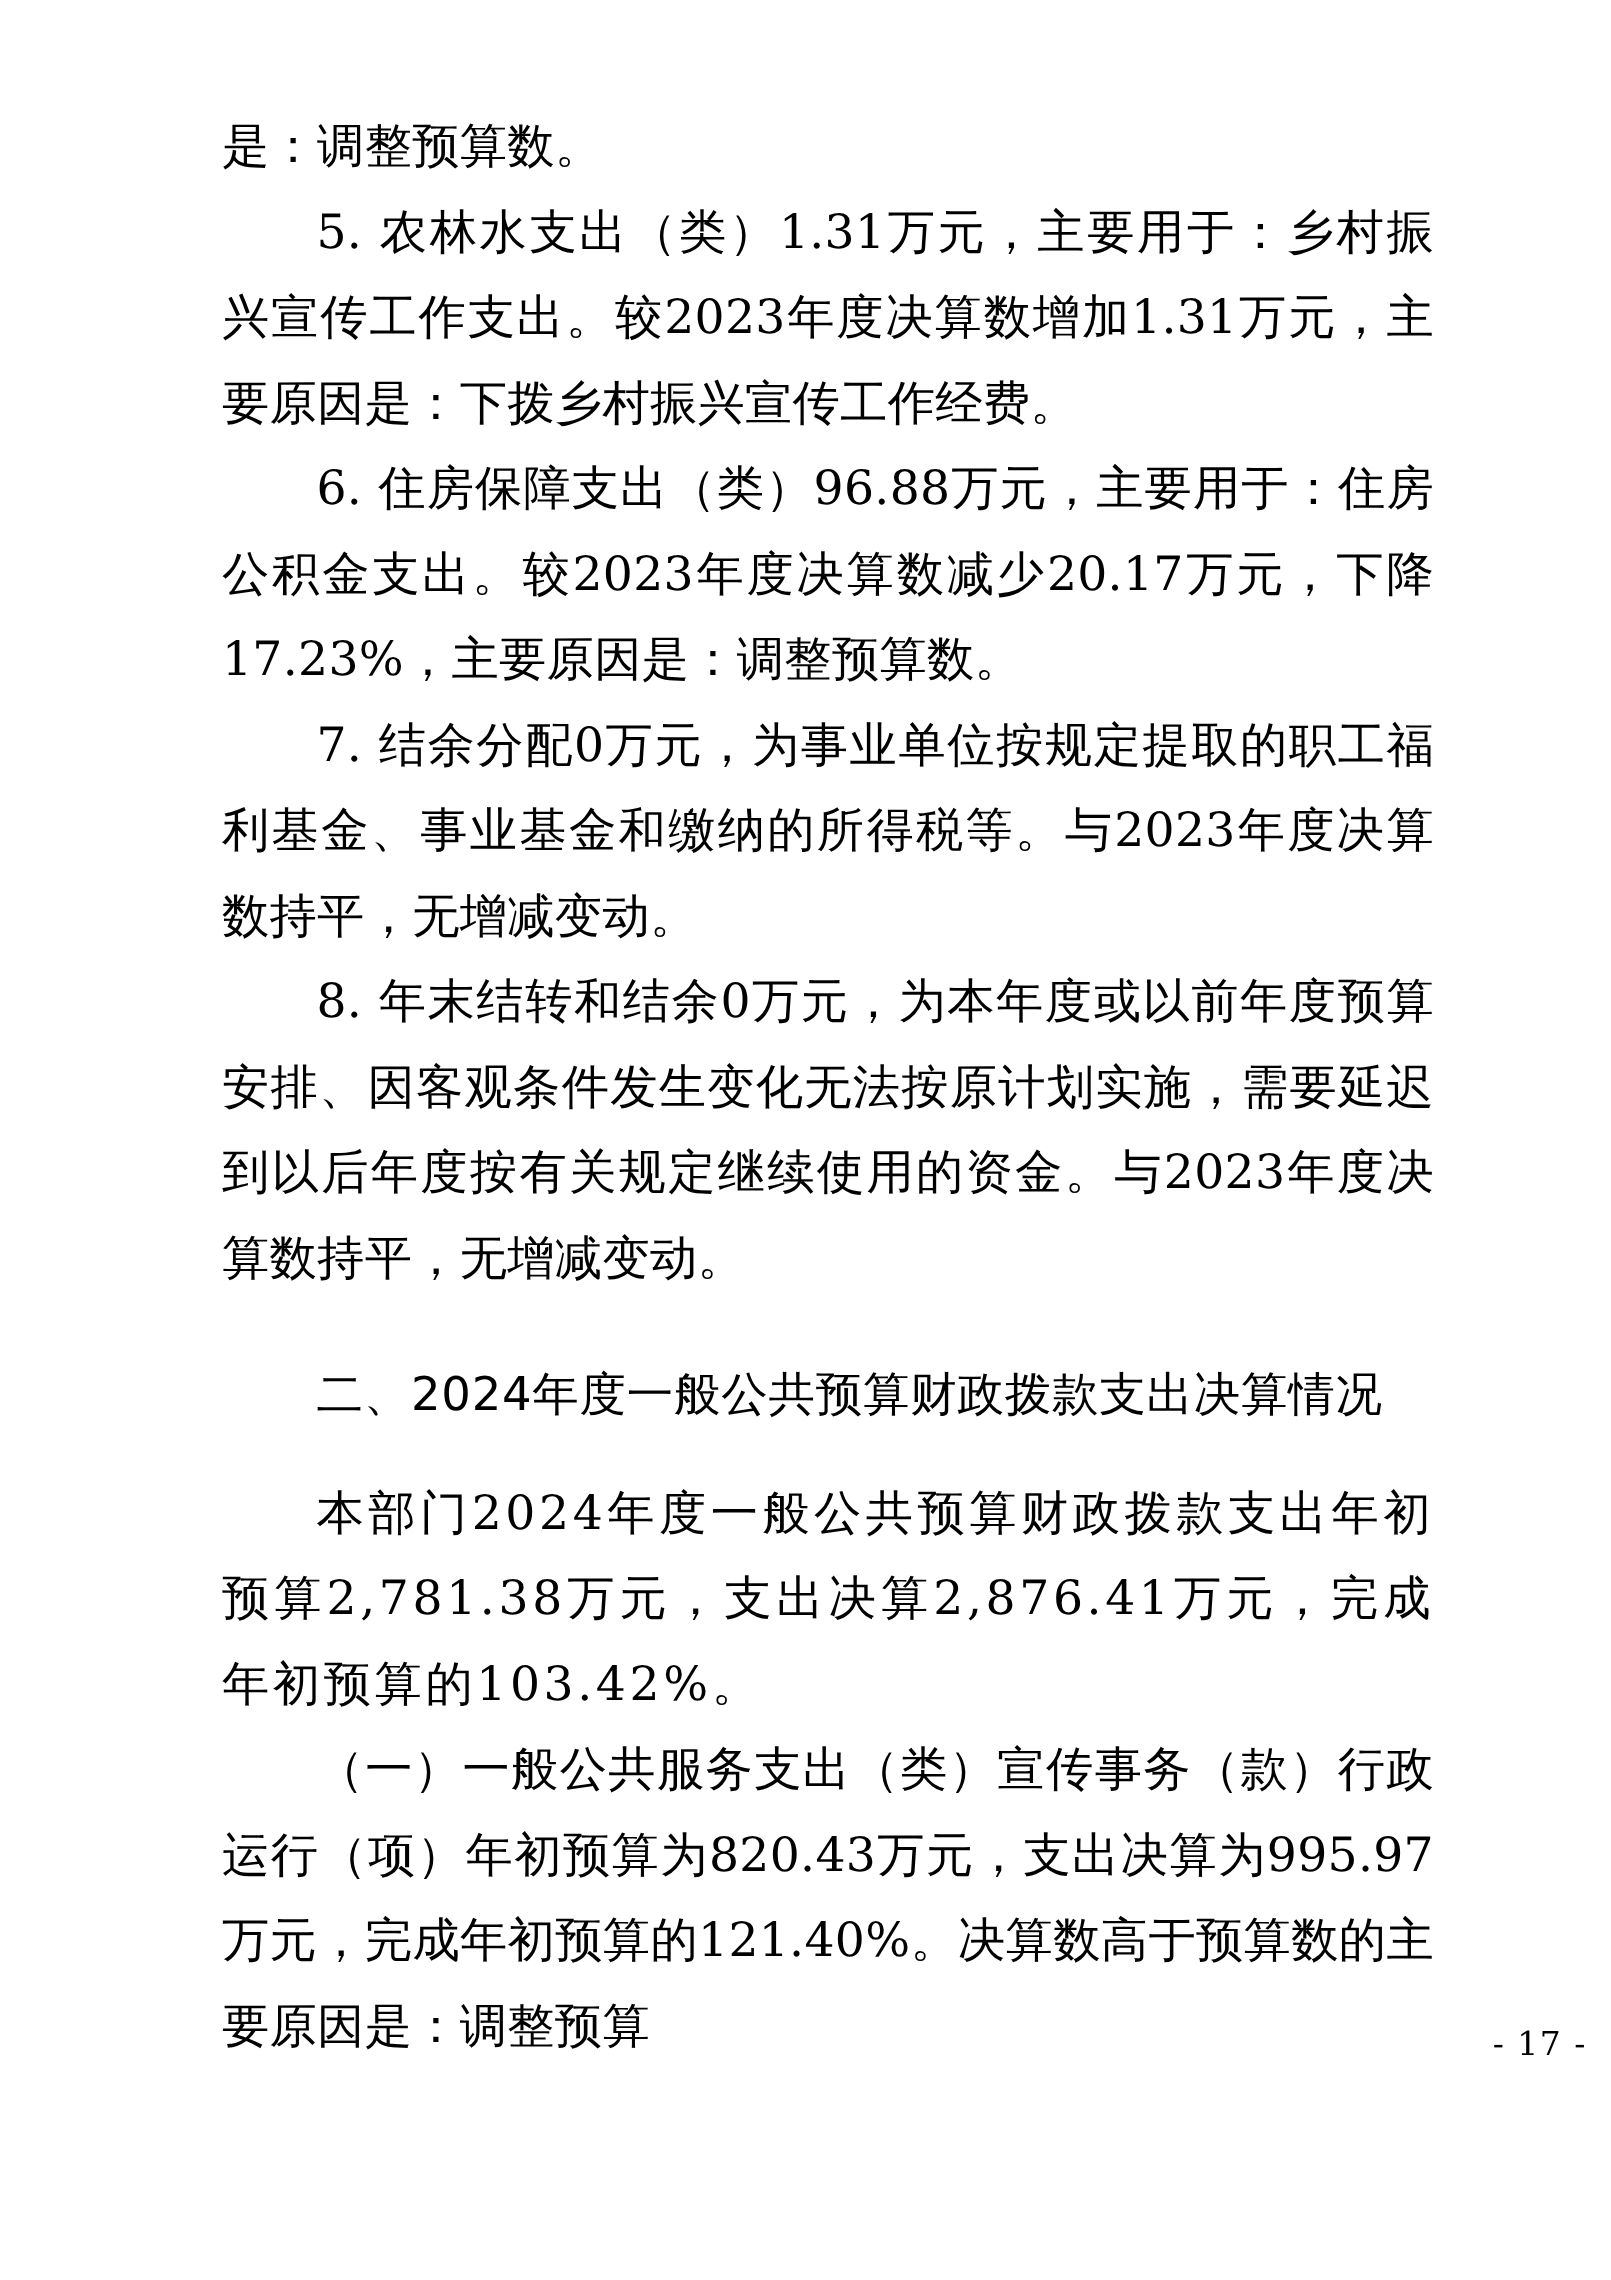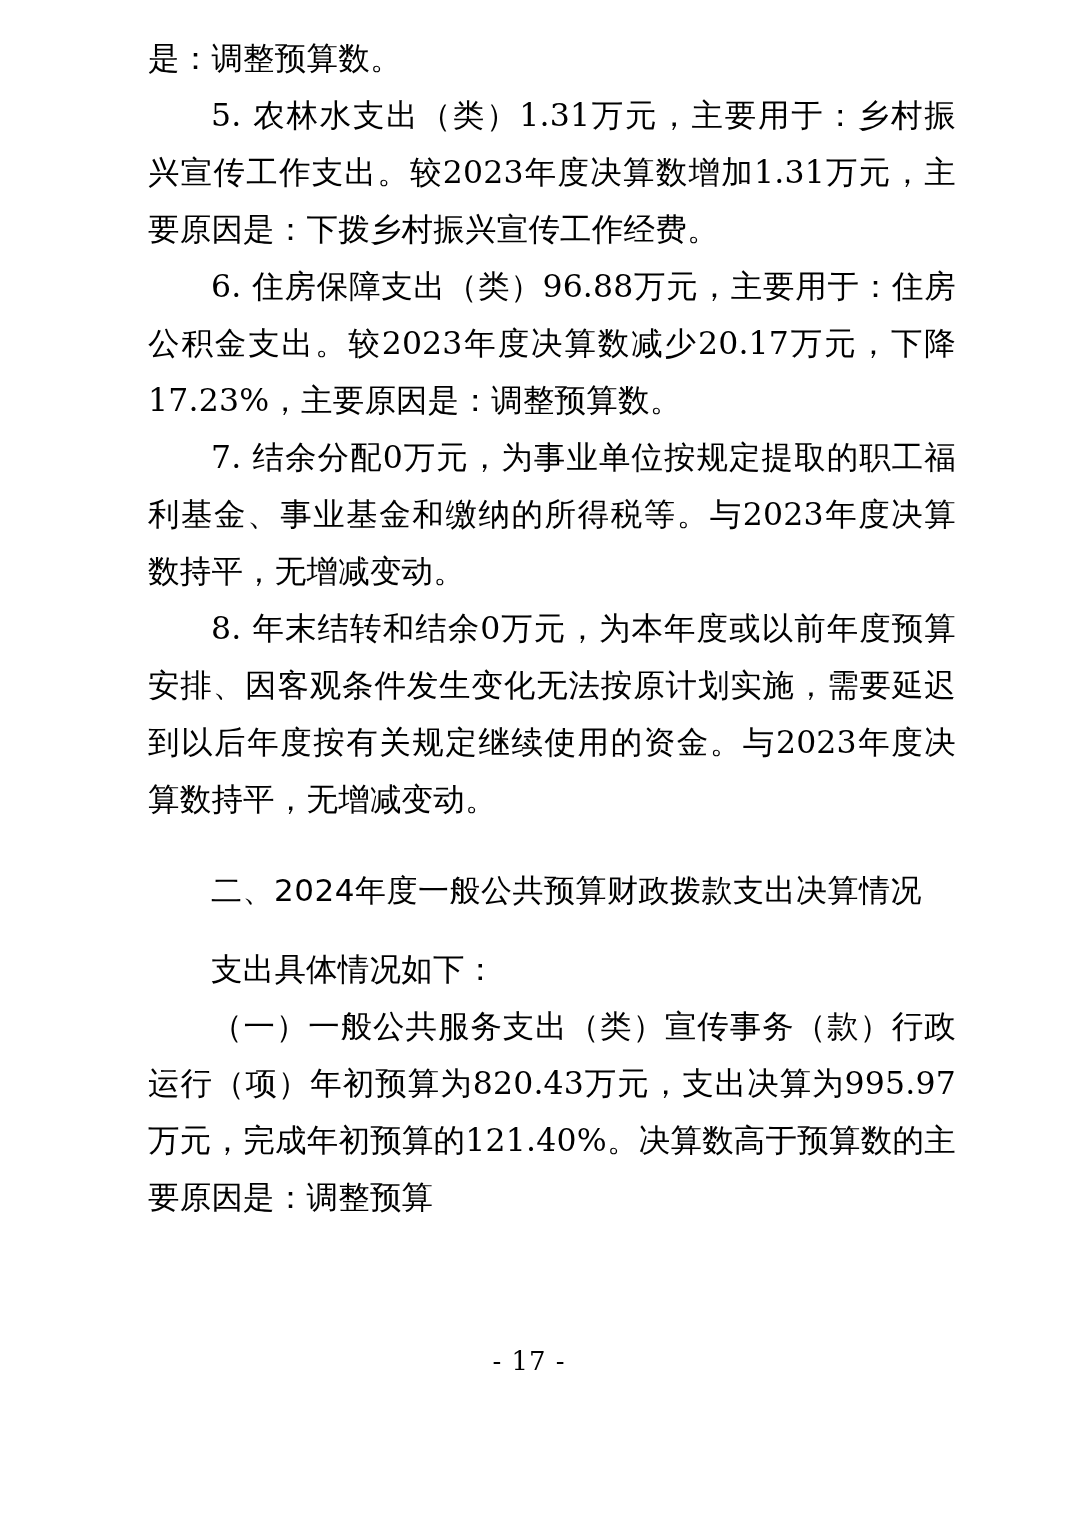--- a/index.html
+++ b/index.html
@@ -15,21 +15,21 @@
     color: #000000;
     overflow: hidden;
   }
   .page {
     position: absolute;
     top: 0;
     left: 0;
     width: 1074px;
     height: 1404px;
     box-sizing: border-box;
-    padding: 30px 118px 0 148px;
+    padding: 70px 118px 0 148px;
   }
   .body-text {
     font-size: 31.5px;
     line-height: 57px;
     text-align: justify;
     text-justify: inter-ideograph;
     letter-spacing: 0.2px;
   }
   .para {
     margin: 0;
@@ -50,22 +50,22 @@
   .spacer-sm { height: 22px; }
   .spacer-md { height: 34px; }
   .wide-para {
     letter-spacing: 2.4px;
   }
   .page-number {
     position: absolute;
     left: 0;
     right: 16px;
     bottom: 28px;
-    text-align: center;
-    font-size: 26px;
+    text-align: right;
+    font-size: 22px;
     font-family: "DejaVu Serif", "Liberation Serif", serif;
     letter-spacing: 1px;
   }
 </style>
 </head>
 <body>
 
 <div class="page">
 
   <div class="body-text">
@@ -80,22 +80,22 @@
 
     <p class="para">8. 年末结转和结余0万元，为本年度或以前年度预算安排、因客观条件发生变化无法按原计划实施，需要延迟到以后年度按有关规定继续使用的资金。与2023年度决算数持平，无增减变动。</p>
 
     <div class="spacer-md"></div>
 
     <h2 class="section-heading">二、2024年度一般公共预算财政拨款支出决算情况</h2>
 
     <div class="spacer-sm"></div>
 
 
+    <p class="para wide-para">本部门2024年度一般公共预算财政拨款支出年初预算2,781.38万元，支出决算2,876.41万元，完成年初预算的103.42%。</p>
 
-    <p class="para">支出具体情况如下：</p>
 
     <p class="para">（一）一般公共服务支出（类）宣传事务（款）行政运行（项）年初预算为820.43万元，支出决算为995.97万元，完成年初预算的121.40%。决算数高于预算数的主要原因是：调整预算</p>
 
   </div>
 
   <div class="page-number">- 17 -</div>
 
 </div>
 
 </body></html>

